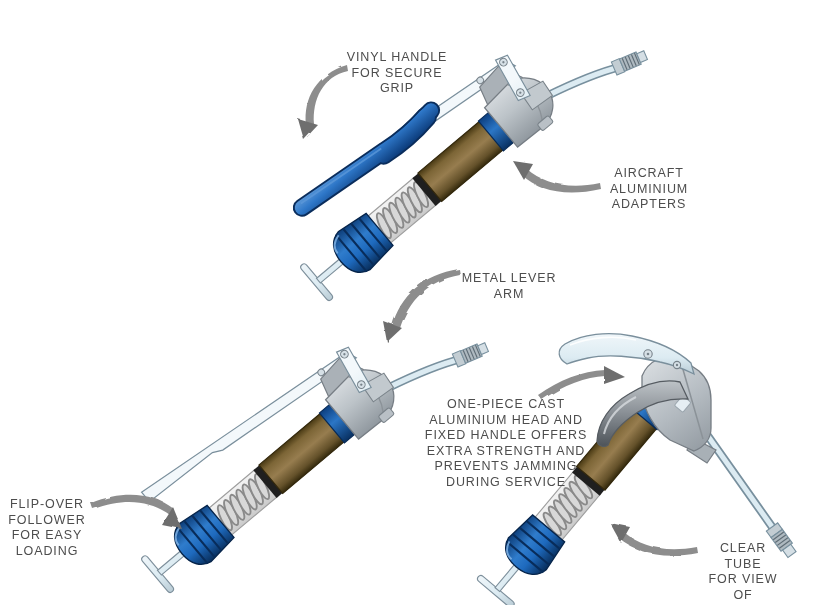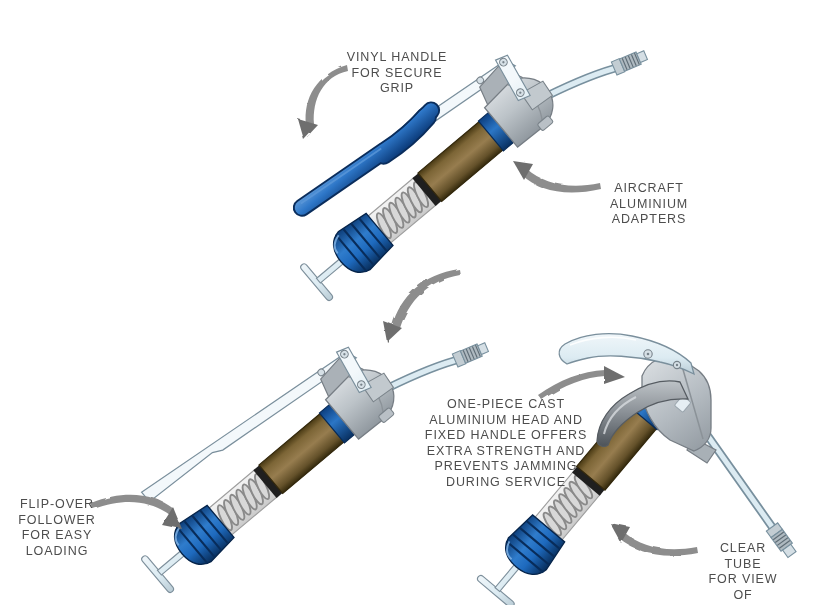--- a/index.html
+++ b/index.html
@@ -244,24 +244,26 @@
     <g>
       <path d="M698,539 C663,546 637,539 620,525 L625,519 C641,532 664,539 697,533 Z" fill="#8d8d8d"></path>
       <path d="M610,509 L630,513 L621,529 Z" fill="#6e6e6e"></path>
     </g>
   </g>
 </svg>
 
 <div class="callout" style="left:397px;top:36px;">VINYL HANDLE
 FOR SECURE
 GRIP</div>
-<div class="callout" style="left:649px;top:167px;">AIRCRAFT
+<div class="callout" style="left:649px;top:152px;">AIRCRAFT
 ALUMINIUM
 ADAPTERS</div>
-<div class="callout" style="left:57px;top:483px;">FLIP-OVER
+<div class="callout" style="left:509px;top:257px;">METAL LEVER
+ARM</div>
+<div class="callout" style="left:47px;top:483px;">FLIP-OVER
 FOLLOWER
 FOR EASY
 LOADING</div>
 <div class="callout" style="left:743px;top:527px;">CLEAR TUBE
 FOR VIEW OF
 GREASE</div>
 <div class="callout" style="left:506px;top:383px;">ONE-PIECE CAST
 ALUMINIUM HEAD AND
 FIXED HANDLE OFFERS
 EXTRA STRENGTH AND

